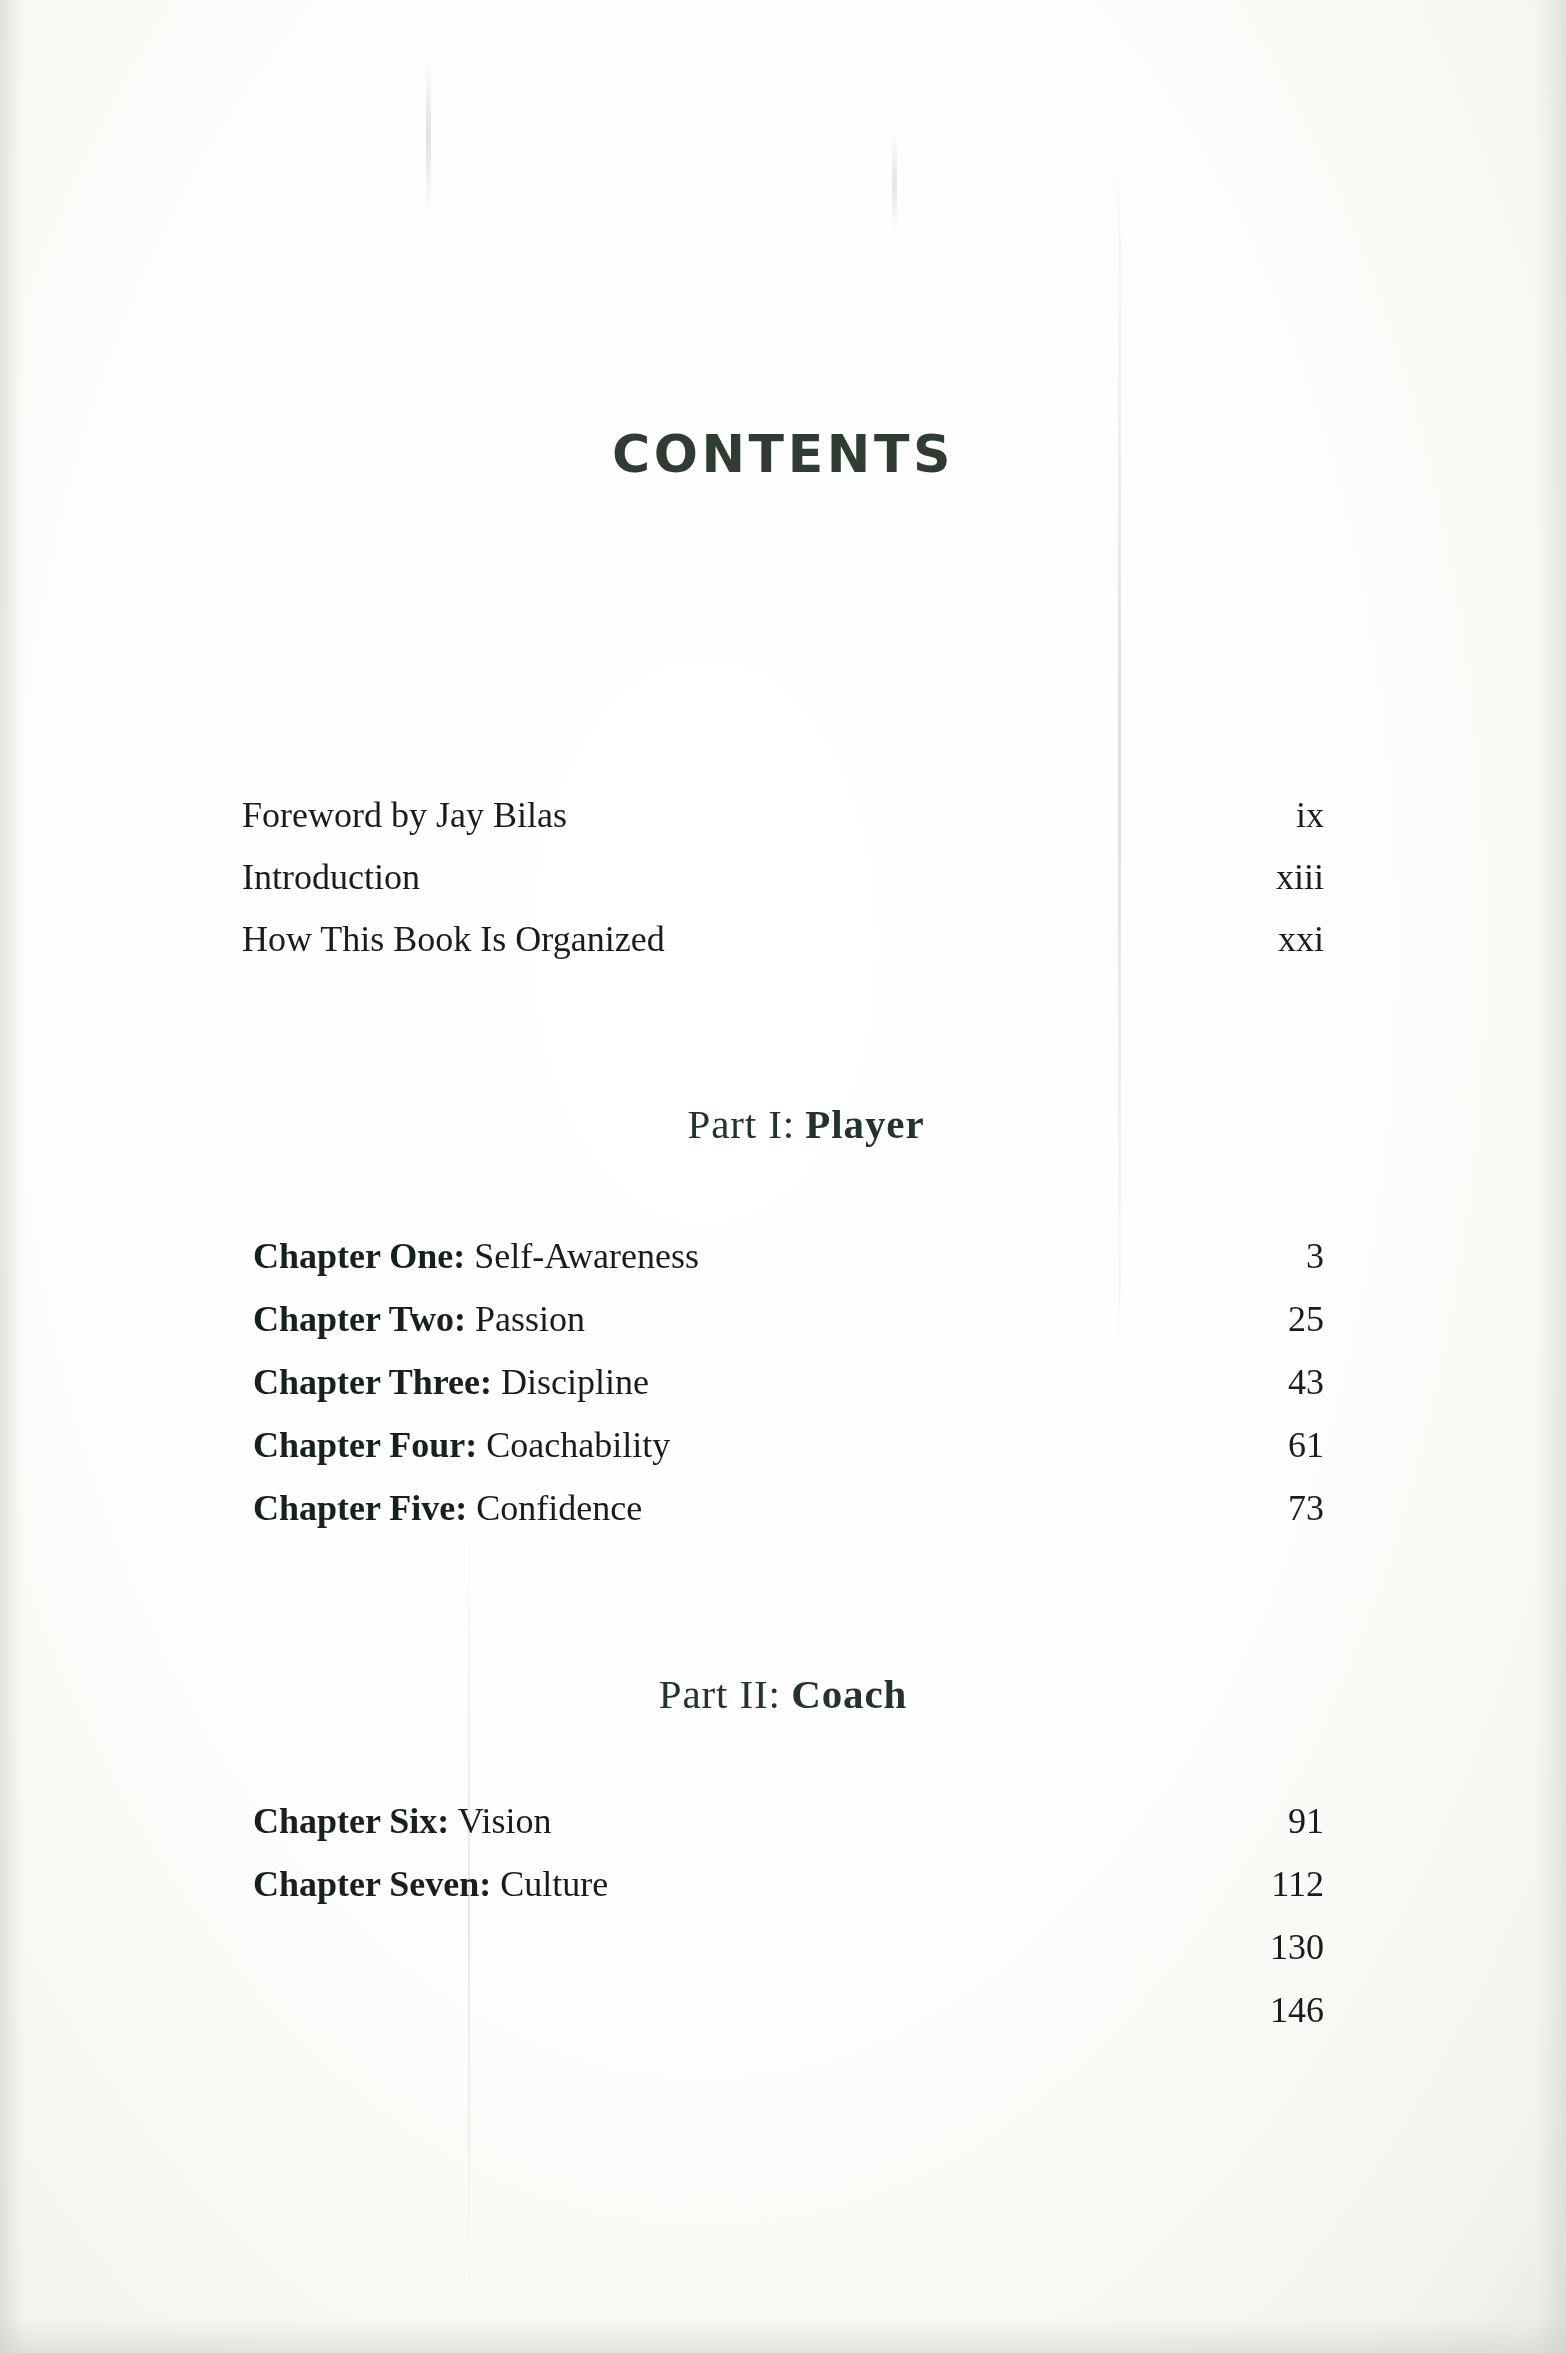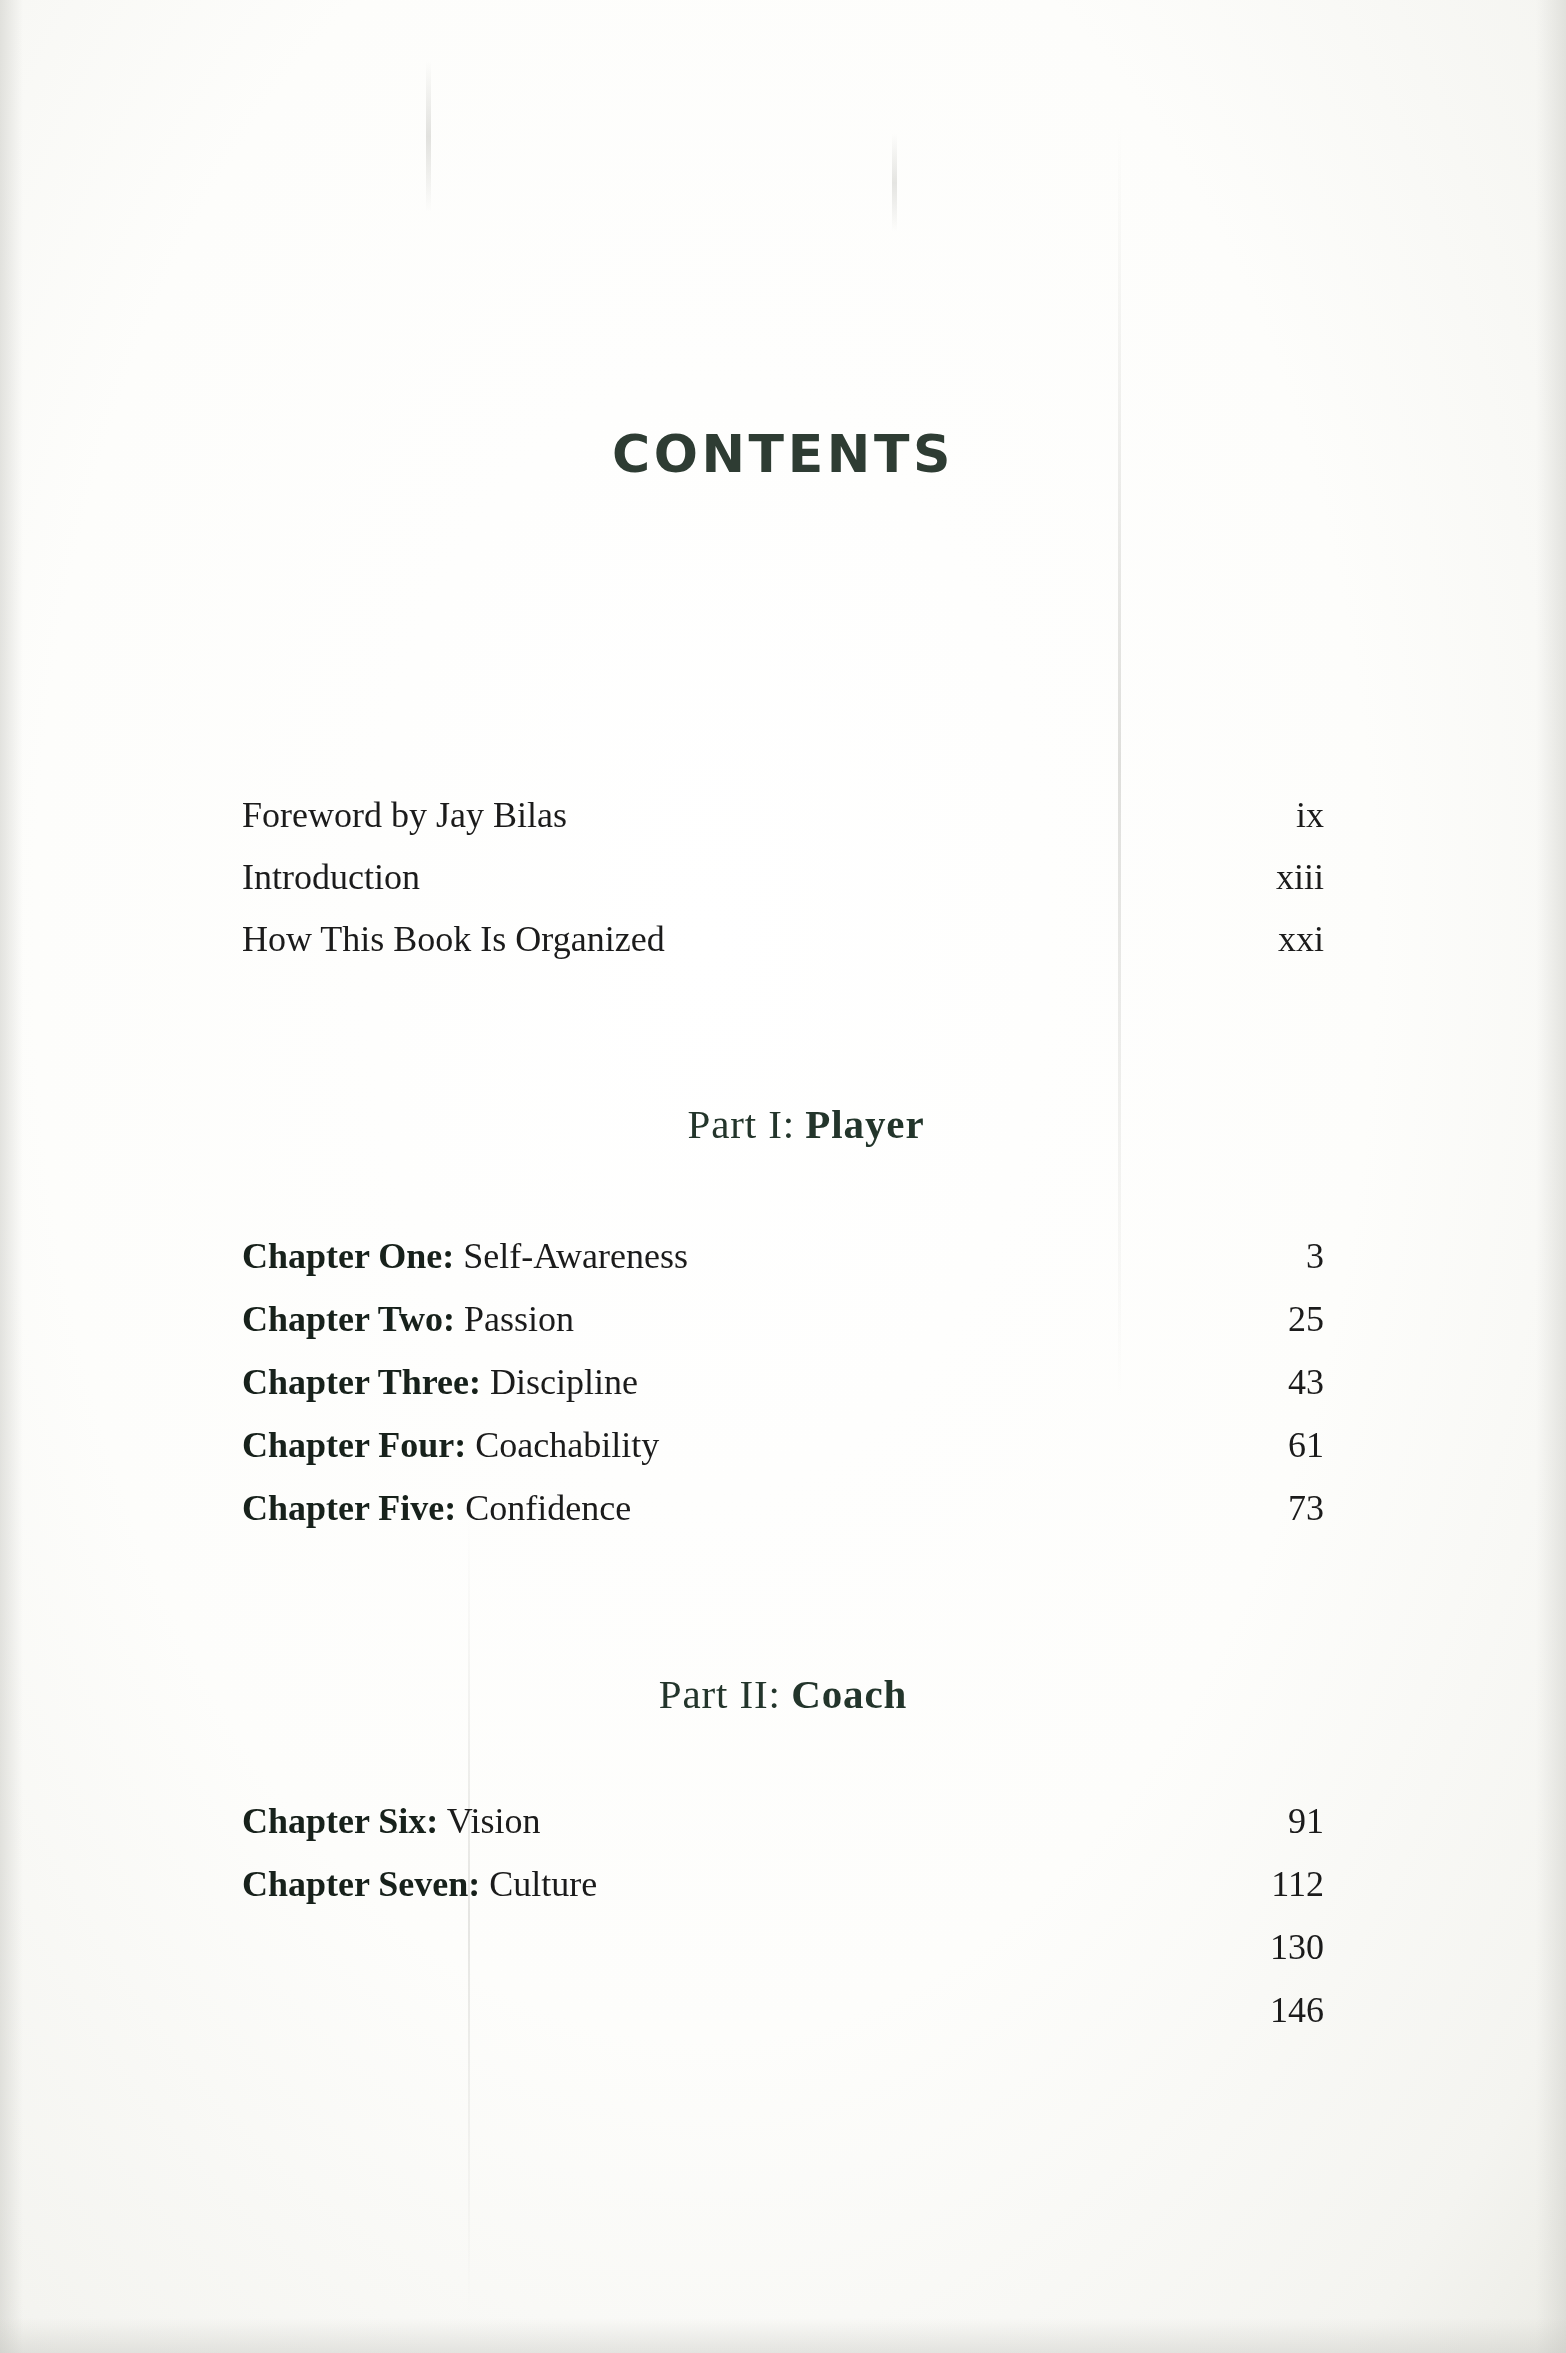--- a/index.html
+++ b/index.html
@@ -119,20 +119,21 @@
   }
 
   .chapter-list {
     position: absolute;
     left: 242px;
     width: 1082px;
   }
   .chapter-list .row {
     font-size: 36px;
     line-height: 63px;
+    margin-left: 11px;
   }
   .chapter-list .chap-no {
     font-weight: 700;
     color: #17211b;
   }
   .chapter-list .chap-title {
     font-weight: 400;
   }
 
   #part1-heading { top: 1100px; padding-left: 23px; }

